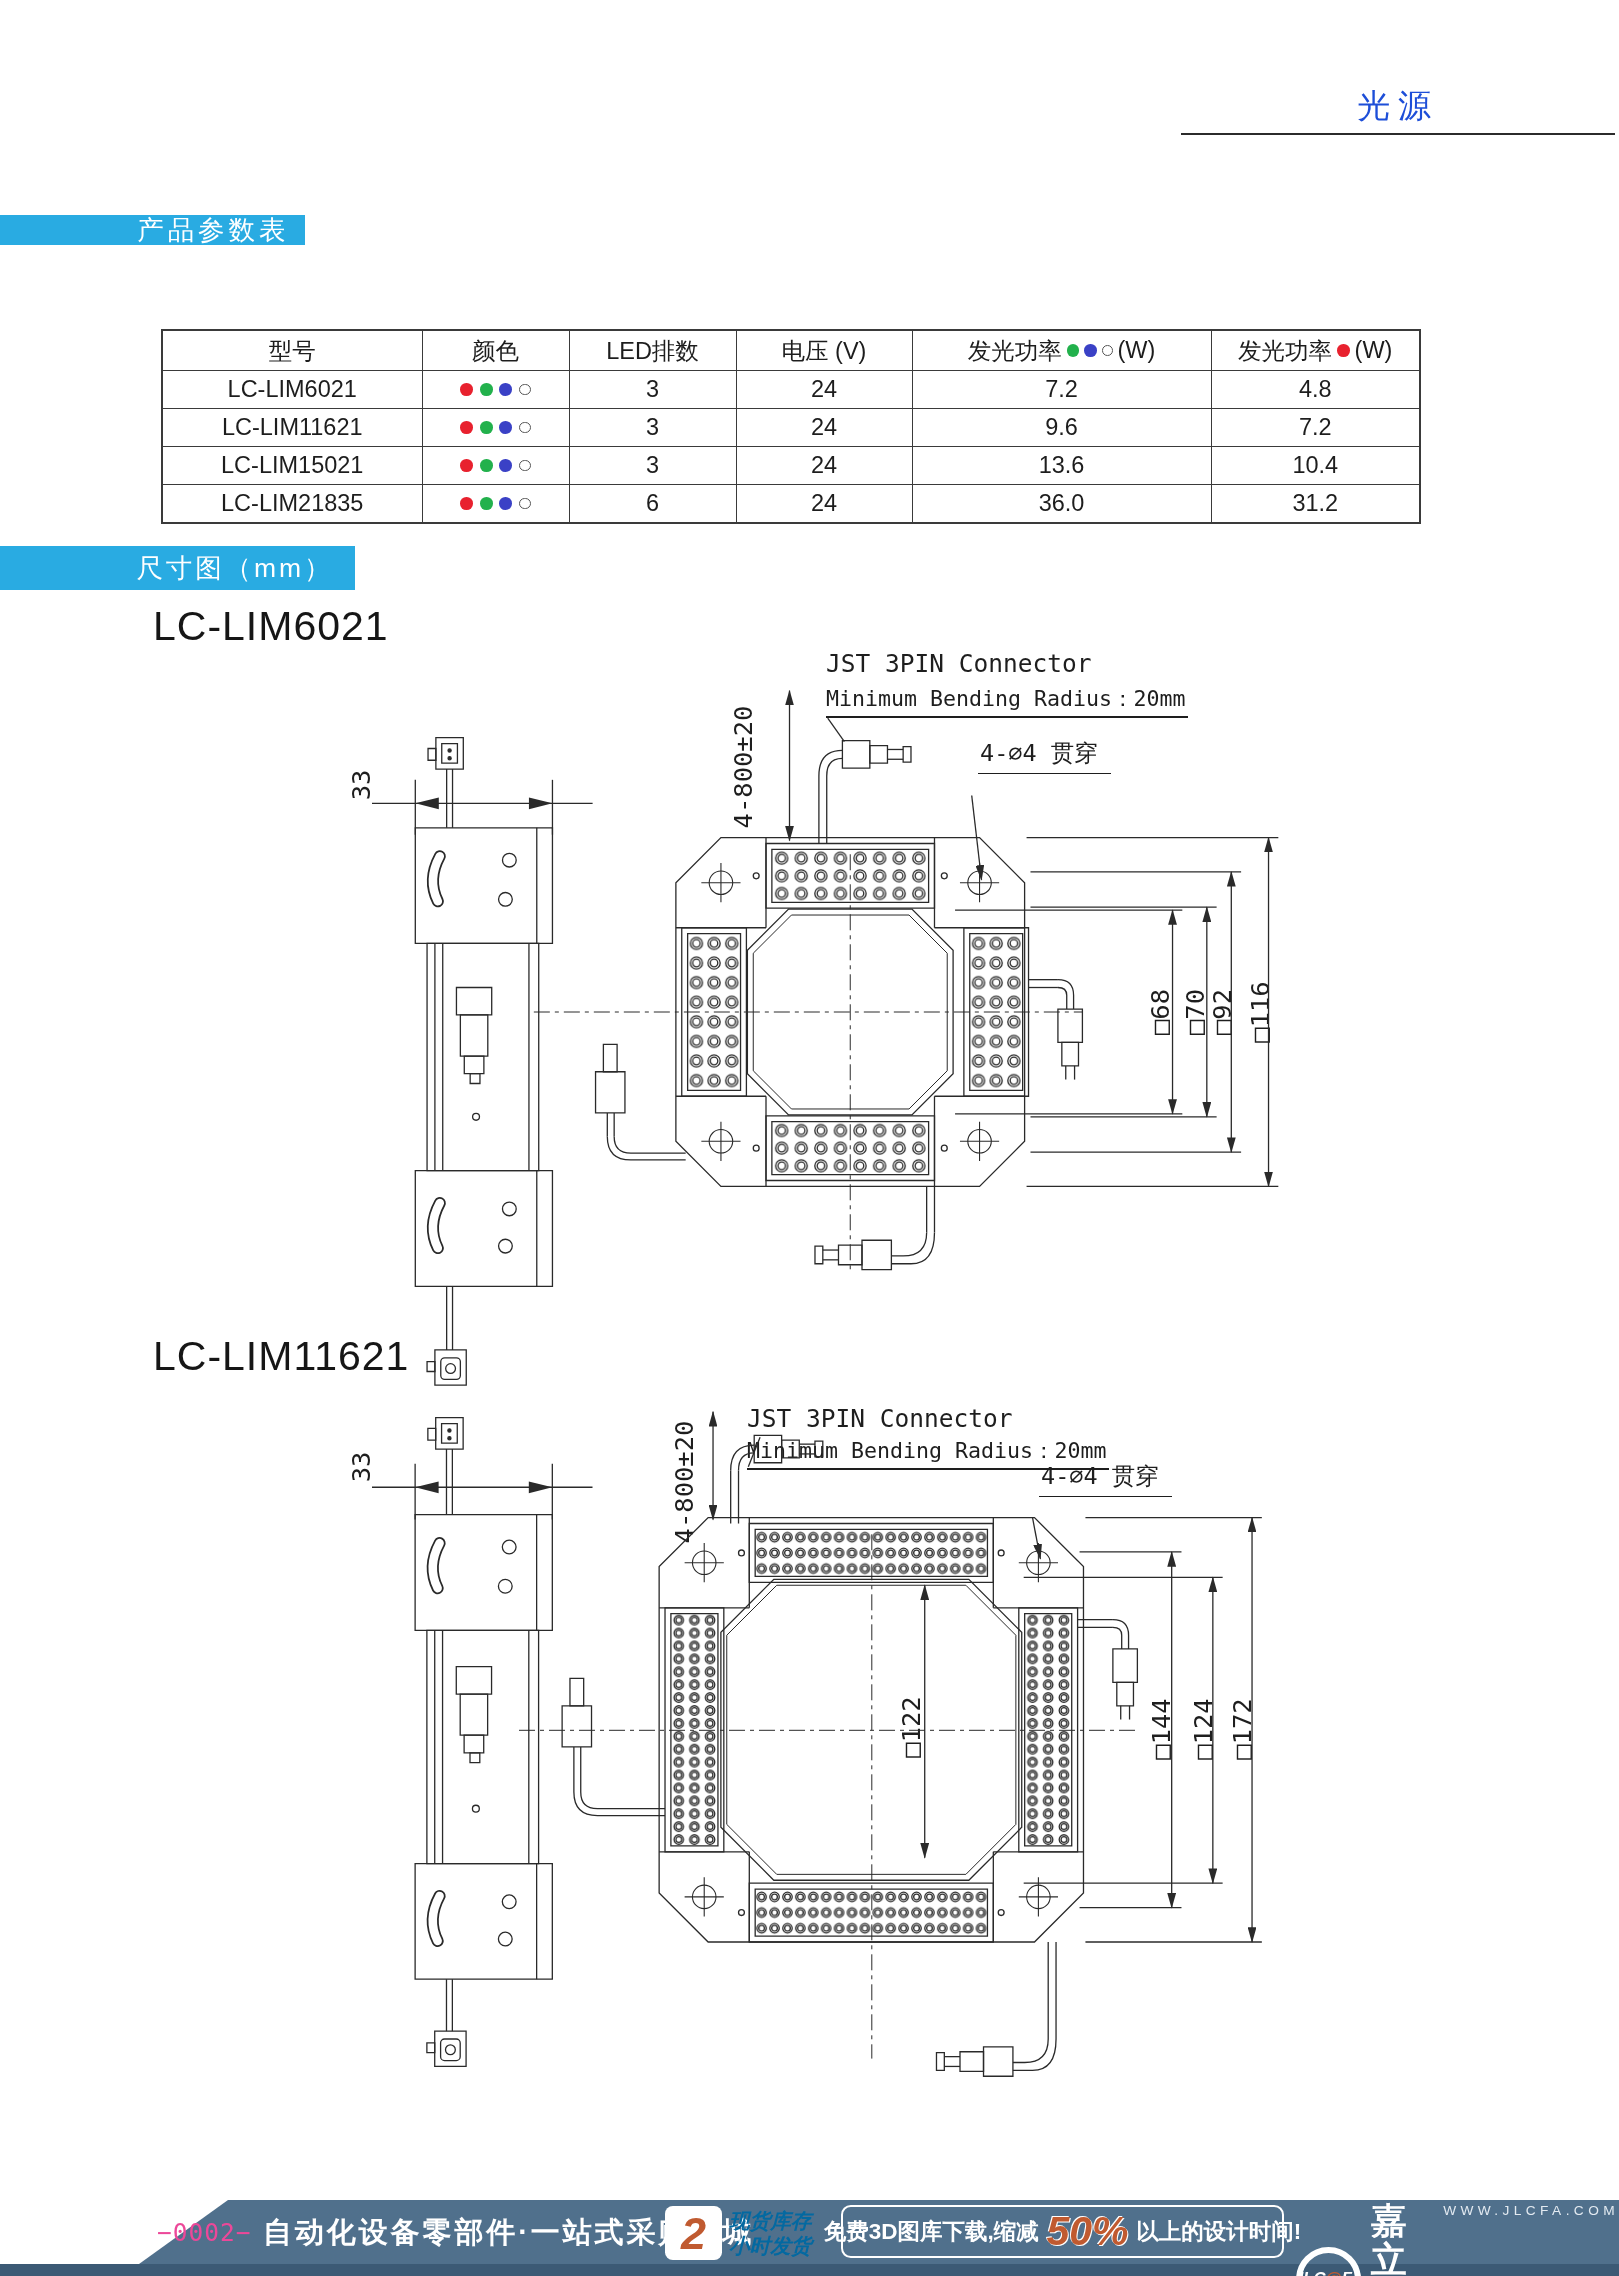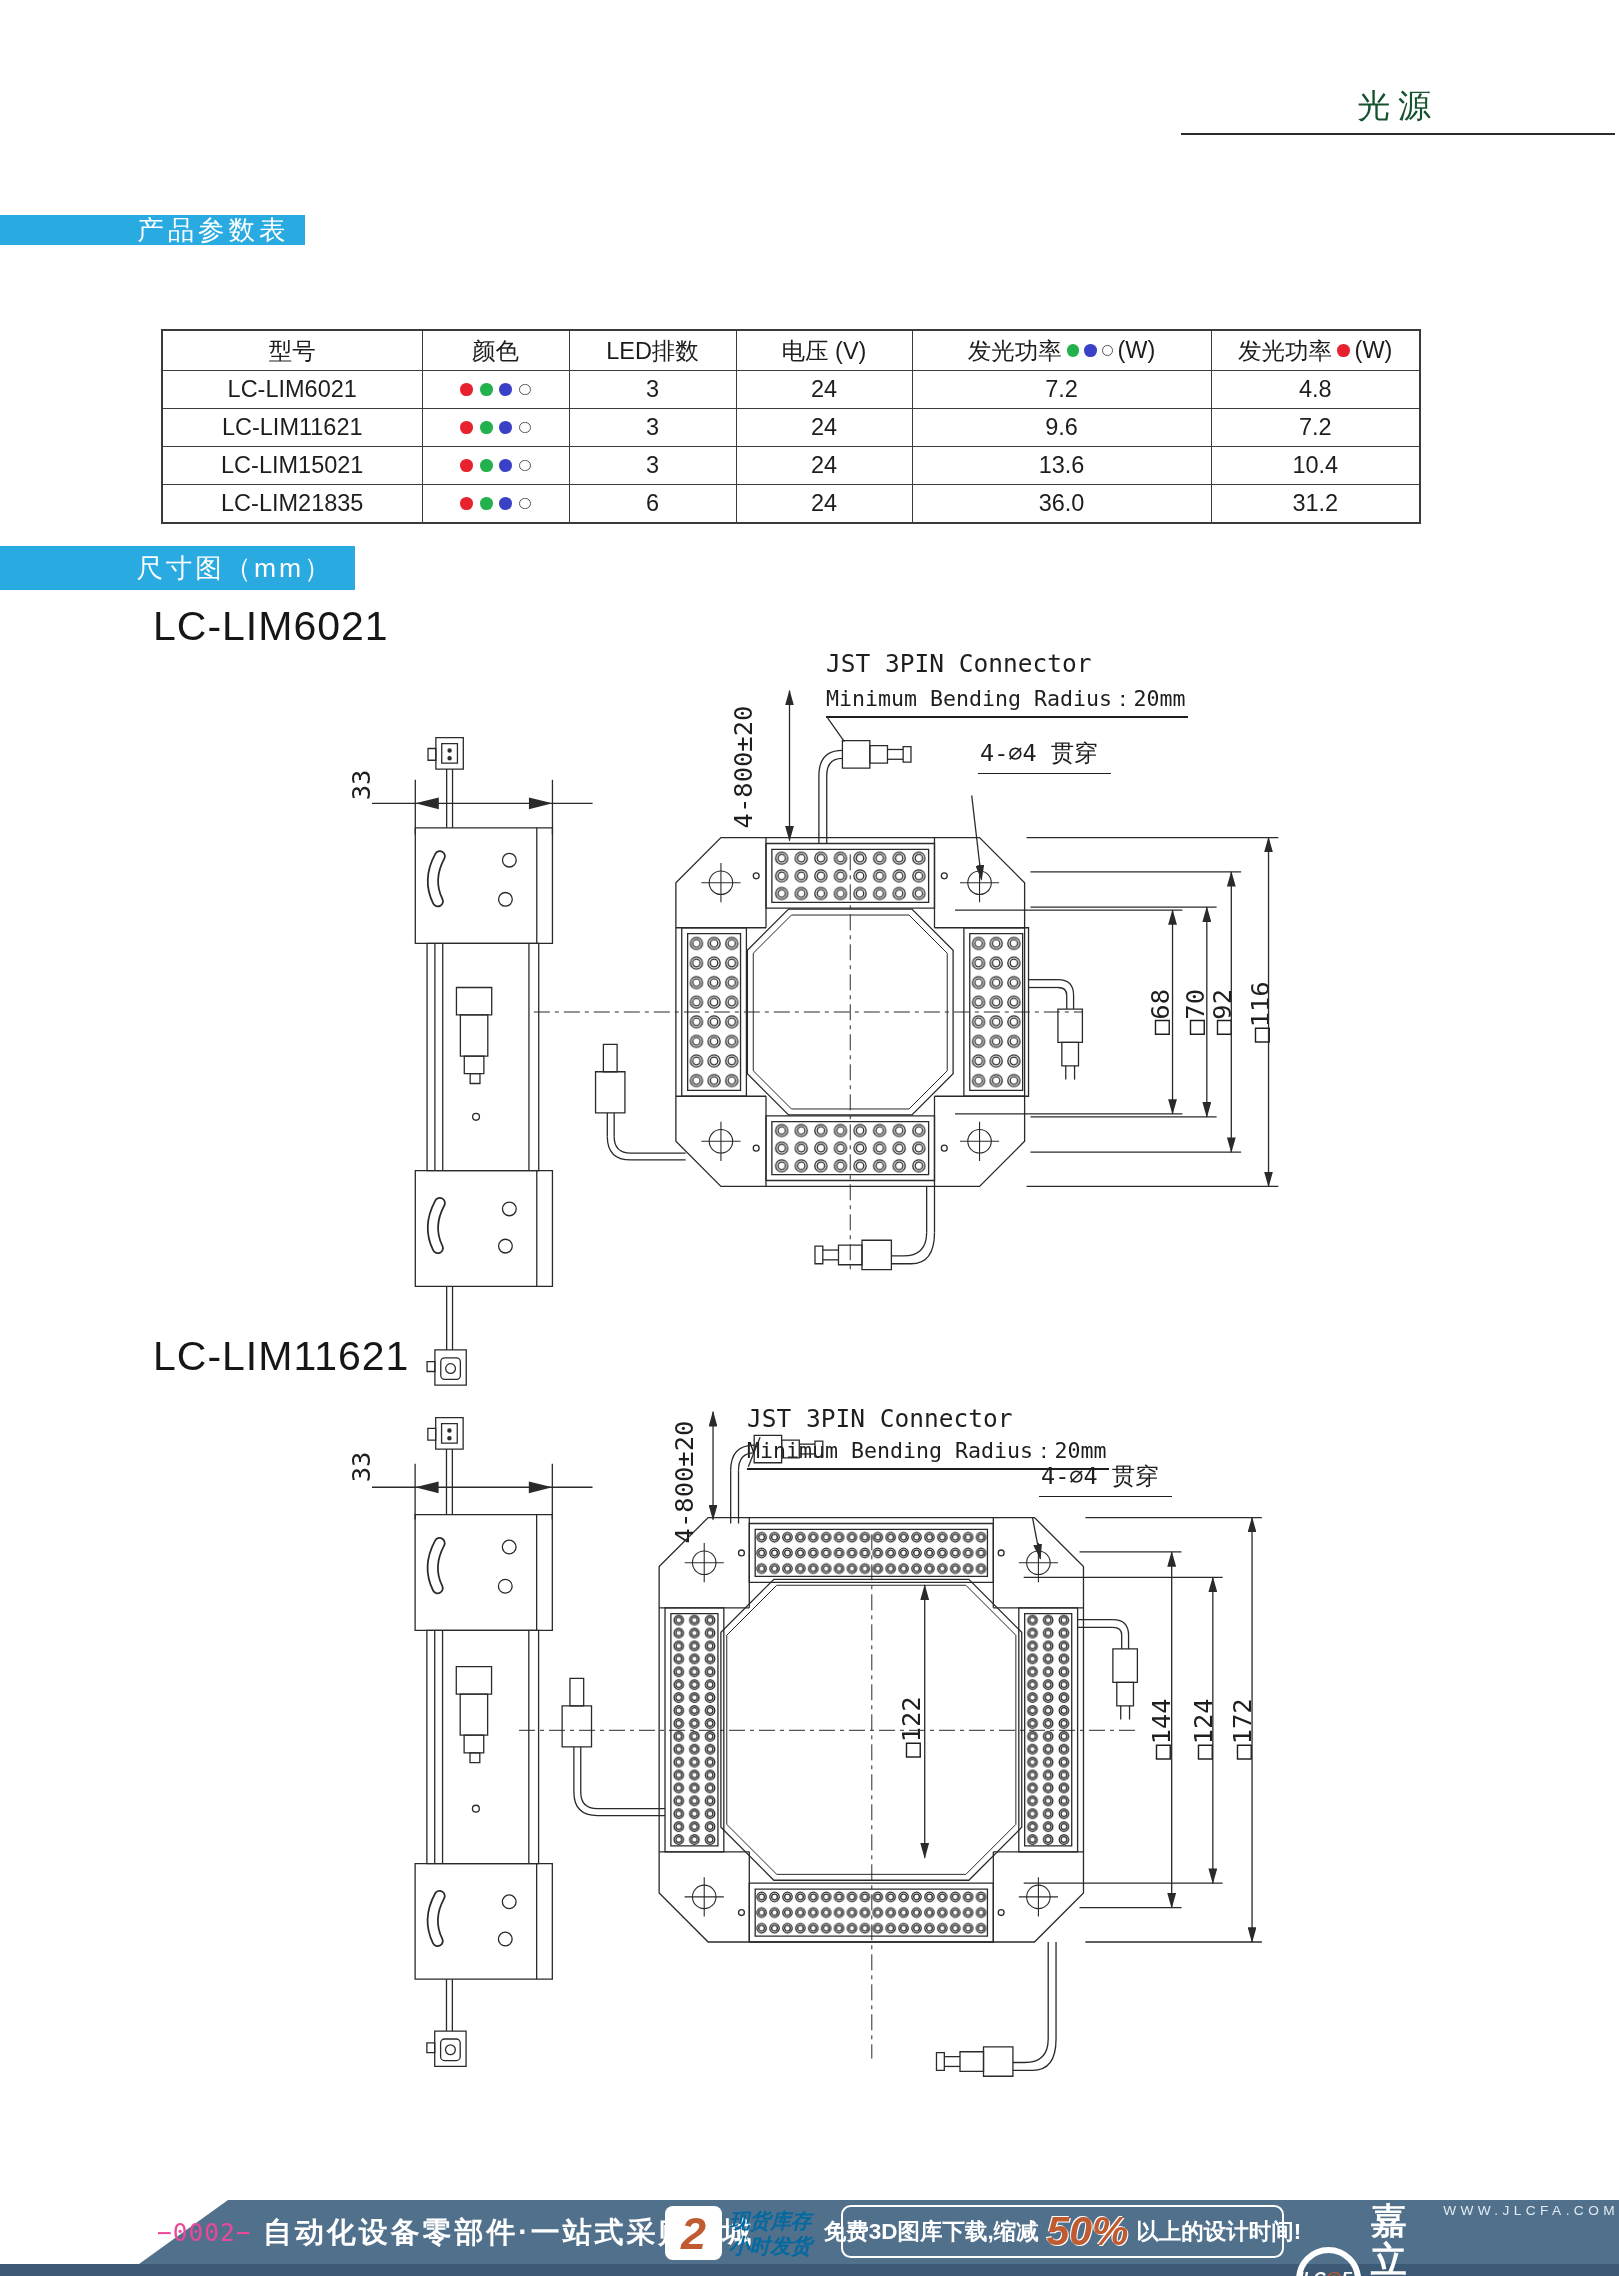--- a/index.html
+++ b/index.html
@@ -3,21 +3,21 @@
 <meta charset="utf-8">
 <style>
   html,body{margin:0;padding:0;background:#ffffff;}
   #page{position:relative;width:1619px;height:2277px;background:#fff;overflow:hidden;
         font-family:"Liberation Sans",sans-serif;color:#222;}
   .abs{position:absolute;}
   .rot{position:absolute;white-space:nowrap;transform:translate(-50%,-50%) rotate(-90deg);}
   .cad{font-family:"DejaVu Sans Mono",monospace;color:#1e1e1e;}
 
   
-  .doc-header{left:1181px;top:84px;width:434px;text-align:center;font-size:33px;letter-spacing:7.8px;color:#14532d;}
+  .doc-header{left:1181px;top:84px;width:434px;text-align:center;font-size:33px;letter-spacing:7.8px;color:#1d4ed8;}
   .doc-header-rule{left:1181px;top:133px;width:434px;height:0;border-top:2.5px solid #2b2b2b;}
 
   
   .banner{background:var(--accent-blue,#29ABE2);color:#fff;display:flex;align-items:center;justify-content:flex-end;}
   .banner1{left:0;top:215px;width:305px;height:30px;font-size:26.5px;letter-spacing:3.9px;padding-right:15.7px;box-sizing:border-box;}
   .banner2{left:0;top:546px;width:355px;height:44px;font-size:26.5px;letter-spacing:2.9px;padding-right:21.6px;box-sizing:border-box;}
 
   
   table.params{position:absolute;left:161px;top:329px;border-collapse:collapse;table-layout:fixed;
                font-size:23.5px;color:#1d1d1d;border:2.5px solid #3a3a3a;}

